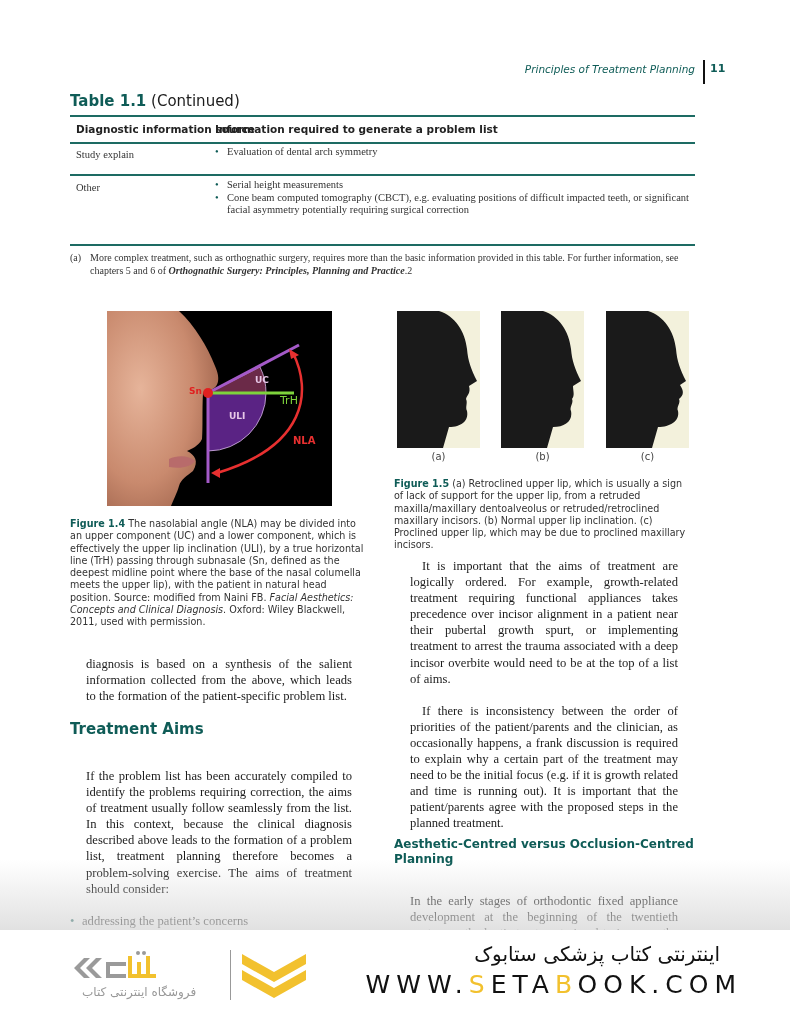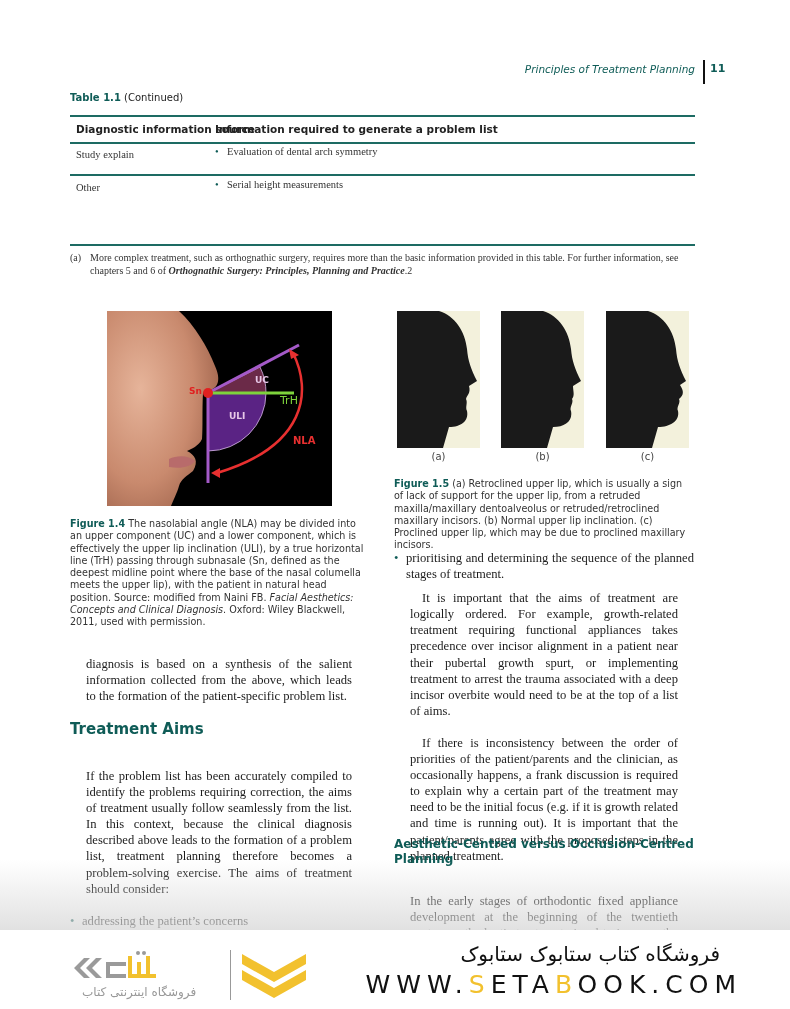--- a/index.html
+++ b/index.html
@@ -6,21 +6,21 @@
   body { width: 790px; height: 1009px; background: #ffffff; position: relative; overflow: hidden; font-family: "Liberation Serif", serif; color: #1c1c1c; }
   .abs { position: absolute; }
   .sans { font-family: "DejaVu Sans", sans-serif; font-weight: bold; }
 
   
   .running-head { right: 95px; top: 63px; font-size: 10.5px; font-style: italic; color: #0f5c57; font-family: "DejaVu Sans", sans-serif; }
   .page-bar { left: 703px; top: 60px; width: 2px; height: 24px; background: #111; }
   .page-num { left: 710px; top: 62px; font-size: 11px; font-weight: bold; color: #0f5c57; font-family: "DejaVu Sans", sans-serif; }
 
   
-  .table-caption { left: 70px; top: 92px; font-size: 10px; font-family: "DejaVu Sans", sans-serif; text-align: center; }
+  .table-caption { left: 70px; top: 92px; font-size: 15px; font-family: "DejaVu Sans", sans-serif; text-align: center; }
   .table-caption .lbl { color: #0f5c57; font-weight: bold; }
   .rule { left: 70px; width: 625px; height: 2px; background: #1d6b63; }
   .th { top: 123px; font-size: 10.5px; font-weight: bold; font-family: "DejaVu Sans", sans-serif; color: #222; }
   .cell-src { left: 76px; font-size: 10.5px; color: #333; }
   .cell-list { left: 215px; width: 475px; font-size: 10.5px; line-height: 12.5px; color: #333; margin: 0; padding: 0; list-style: none; }
   .cell-list li { position: relative; padding-left: 12px; }
   .cell-list li::before { content: "\2022"; position: absolute; left: 0; top: 0; color: #0f5c57; }
   .footnote { left: 70px; top: 251px; width: 625px; font-size: 10px; line-height: 13px; color: #333; }
   .footnote .mark { position: absolute; left: 0; top: 0; }
   .footnote .txt { padding-left: 20px; display: block; }
@@ -72,20 +72,21 @@
 
 <div class="abs cell-src" style="top:149px">Study explain</div>
 <ul class="abs cell-list" style="top:146px">
   <li>Evaluation of dental arch symmetry</li>
 </ul>
 <div class="abs rule" style="top:174px"></div>
 
 <div class="abs cell-src" style="top:182px">Other</div>
 <ul class="abs cell-list" style="top:179px">
   <li>Serial height measurements</li>
+  <li>Cone beam computed tomography (CBCT), e.g. evaluating positions of difficult impacted teeth, or significant facial asymmetry potentially requiring surgical correction</li>
 </ul>
 <div class="abs rule" style="top:244px"></div>
 
 <div class="abs footnote">
   <span class="mark">(a)</span>
   <span class="txt"><span>More complex treatment, such as orthognathic surgery, requires more than the basic information provided in this table. For further information, see chapters 5 and 6 of </span><i><b style="font-weight:bold">Orthognathic Surgery: Principles, Planning and Practice</b></i><span>.2</span></span>
 </div>
 
 <div class="abs fig14">
   <svg width="225" height="195" viewBox="0 0 225 195">
@@ -158,23 +159,20 @@
 <div class="abs h2" style="left:70px;top:720px;font-size:15px">Treatment Aims</div>
 <div class="abs body" style="left:70px;top:752px;width:298px">
   <p>If the problem list has been accurately compiled to identify the problems requiring correction, the aims of treatment usually follow seamlessly from the list. In this context, because the clinical diagnosis described above leads to the formation of a problem list, treatment planning therefore becomes a problem-solving exercise. The aims of treatment should consider:</p>
   <ul class="bullets" style="margin-top:8px">
     <li>addressing the patient’s concerns</li>
     <li>improving or at least not deteriorating facial and smile aesthetics</li>
   </ul>
 </div>
 
 <div class="abs body" style="left:394px;top:550px;width:300px">
-  <ul class="bullets">
-    <li>prioritising and determining the sequence of the planned stages of treatment.</li>
-  </ul>
   <p class="indent" style="margin-top:8px">It is important that the aims of treatment are logically ordered. For example, growth-related treatment requiring functional appliances takes precedence over incisor alignment in a patient near their pubertal growth spurt, or implementing treatment to arrest the trauma associated with a deep incisor overbite would need to be at the top of a list of aims.</p>
   <p class="indent">If there is inconsistency between the order of priorities of the patient/parents and the clinician, as occasionally happens, a frank discussion is required to explain why a certain part of the treatment may need to be the initial focus (e.g. if it is growth related and time is running out). It is important that the patient/parents agree with the proposed steps in the planned treatment.</p>
 </div>
 <div class="abs h2" style="left:394px;top:837px;width:300px;font-size:12px;line-height:15px">Aesthetic-Centred versus Occlusion-Centred Planning</div>
 <div class="abs body" style="left:394px;top:877px;width:300px">
   <p>In the early stages of orthodontic fixed appliance development at the beginning of the twentieth century, orthodontic treatment aimed to improve the dental occlusion; this was</p>
 </div>
 
 <div class="abs fade"></div>
 
@@ -191,14 +189,14 @@
   <rect x="76" y="8" width="4" height="22" fill="#f2c12e"></rect>
   <circle cx="68" cy="5" r="2" fill="#9a9a9a"></circle>
     <circle cx="74" cy="5" r="2" fill="#9a9a9a"></circle>
 </svg>
 <div class="abs wm-sub">فروشگاه اینترنتی کتاب</div>
 <div class="abs wm-divider"></div>
 <svg class="abs" style="left:240px;top:950px" width="68" height="50" viewBox="0 0 68 50">
   <path d="M2,4 L34,22 L66,4 L66,14 L34,32 L2,14 Z" fill="#f2c12e"></path>
   <path d="M2,20 L34,38 L66,20 L66,30 L34,48 L2,30 Z" fill="#f2c12e"></path>
 </svg>
-<div class="abs wm-fa">فروشگاه کتاب ستابوک ستابوک</div>
+<div class="abs wm-fa">اینترنتی کتاب پزشکی ستابوک</div>
 <div class="abs wm-url"><span>WWW.</span><span class="y">S</span><span>ETA</span><span class="y">B</span><span>OOK.COM</span></div>
 
 </body></html>

